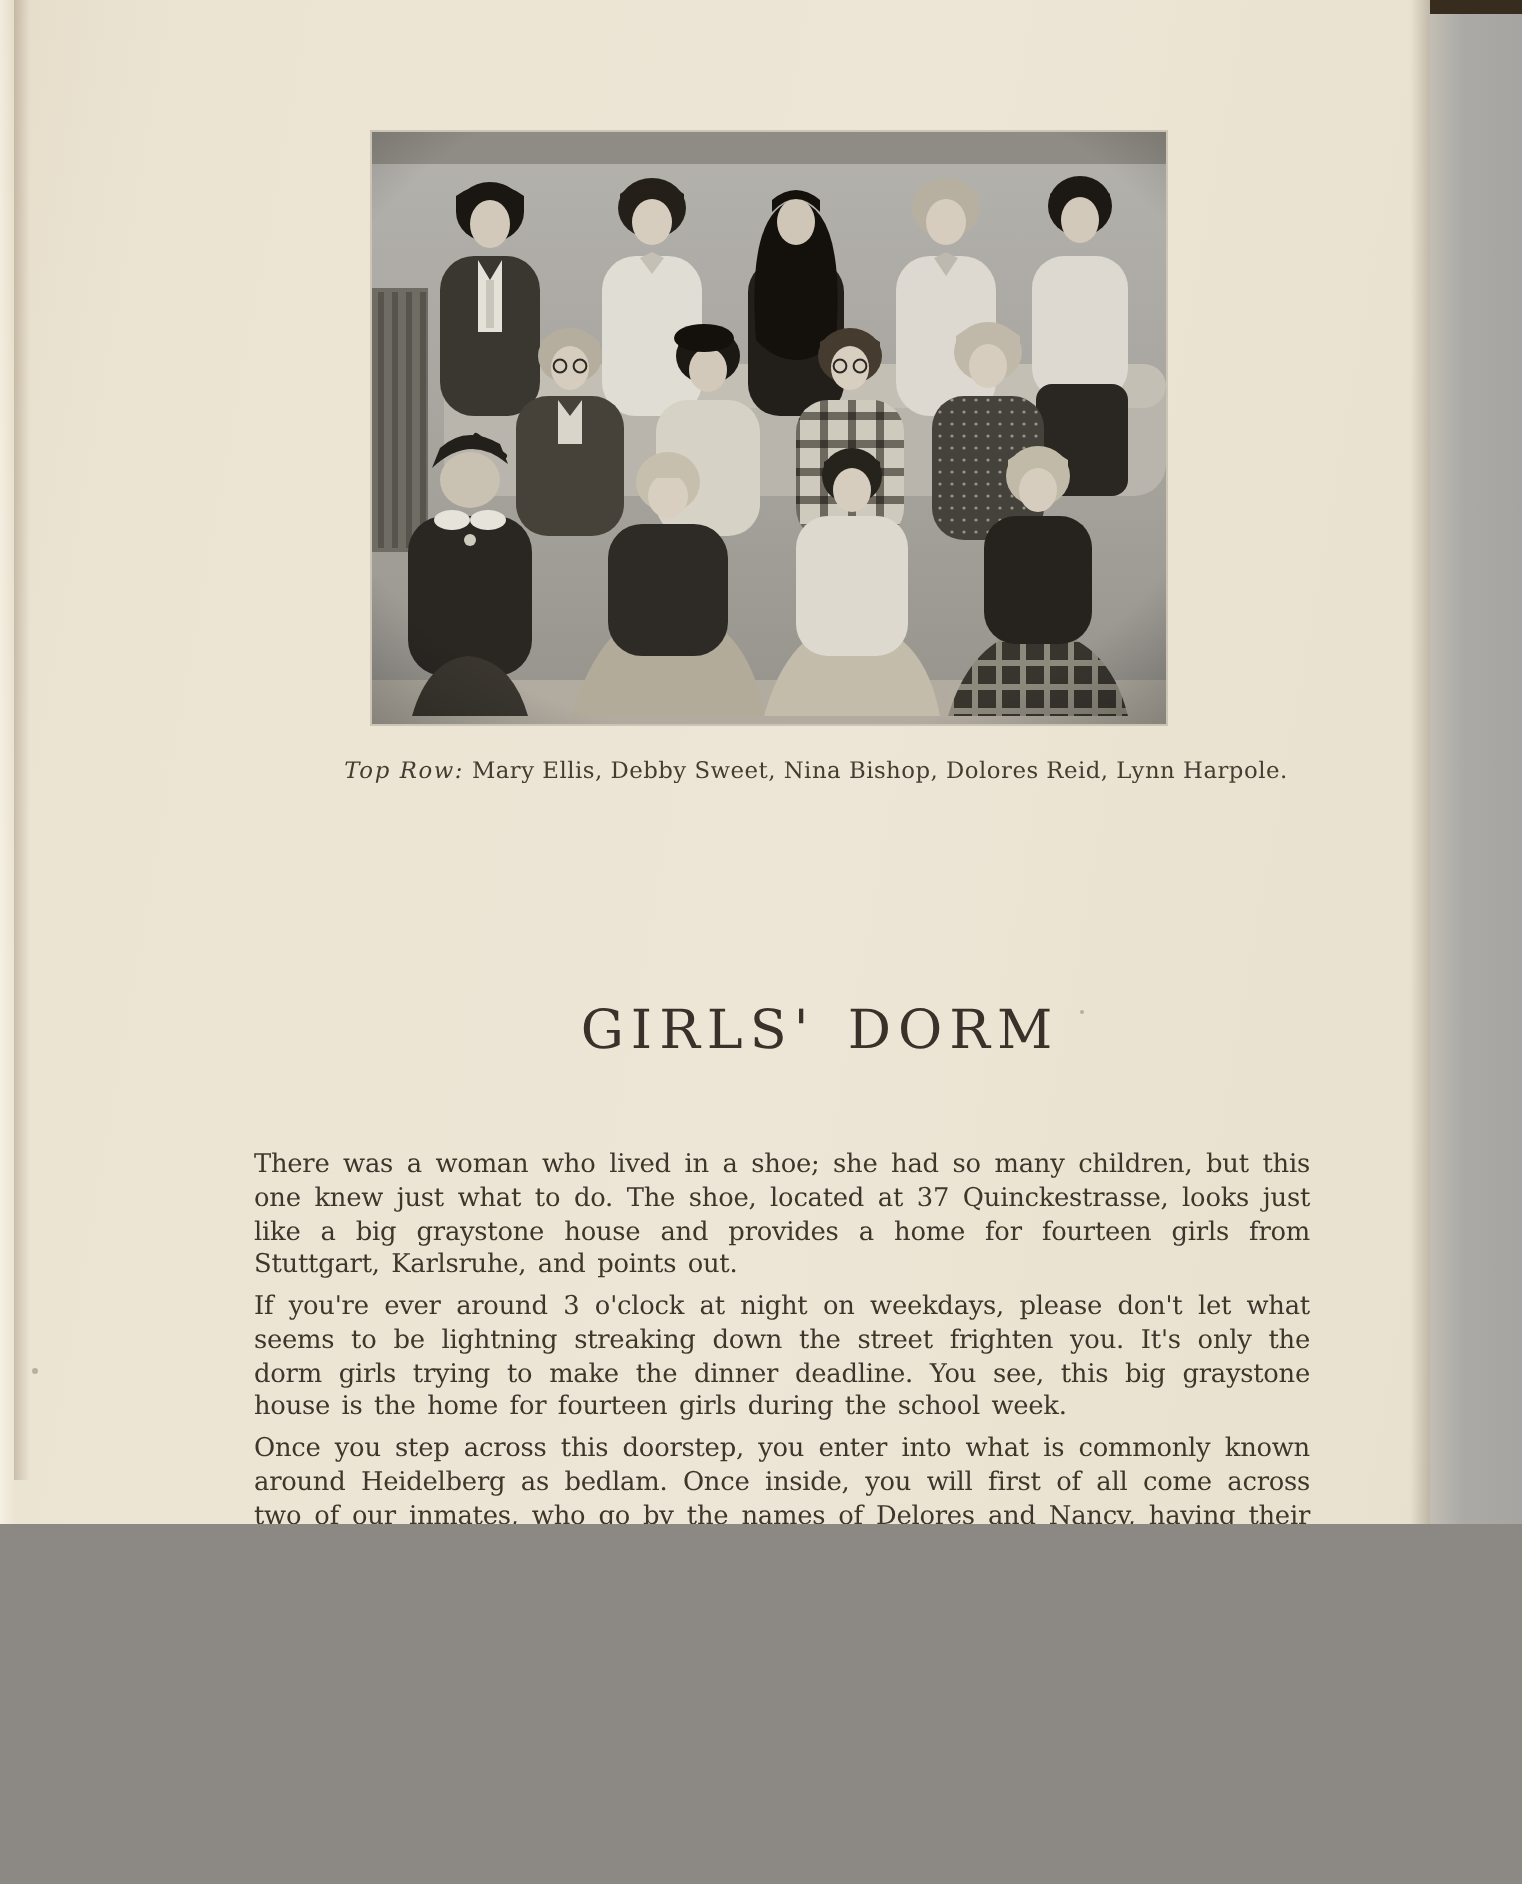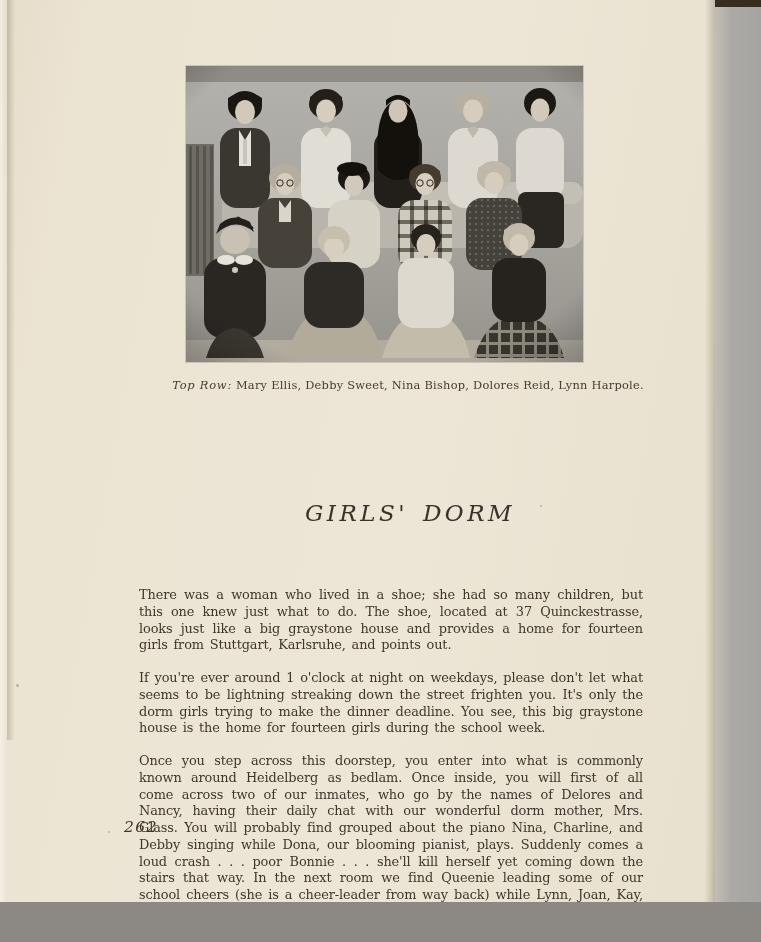--- a/index.html
+++ b/index.html
@@ -2,21 +2,21 @@
 <html><head>
 <meta charset="utf-8">
 <style>
   html, body { margin: 0; padding: 0; }
   body {
     width: 761px; height: 942px;
     font-family: "DejaVu Serif", "Liberation Serif", serif;
     background: #8c8984;
   }
   .scan {
-    position: relative; width: 761px; height: 902px; overflow: hidden;
+    position: relative; width: 761px; height: 762px; overflow: hidden;
     background: linear-gradient(100deg, #e5dcc9 0%, #ece4d3 10%, #ede5d5 55%, #e9e1cf 93%, #ddd4c2 100%);
   }
   
   .fold {
     position: absolute; left: 7px; top: 0; width: 8px; height: 740px;
     background: linear-gradient(to right, rgba(110,92,66,0.28), rgba(110,92,66,0));
   }
   .fold-soft {
     position: absolute; left: 0; top: 0; width: 7px; height: 942px;
     background: linear-gradient(to right, rgba(255,252,244,0.5), rgba(255,252,244,0));
@@ -40,29 +40,29 @@
   }
   .photo svg { display: block; width: 100%; height: 100%; }
   .caption {
     position: absolute; left: 158px; top: 375px; width: 500px;
     text-align: center; font-size: 11.4px; line-height: 20.6px;
     color: #453c31; letter-spacing: 0.25px;
   }
   .caption .lbl { font-style: italic; letter-spacing: 0.8px; }
   .title {
     position: absolute; left: 160px; top: 500px; width: 500px;
-    text-align: center; font-size: 23px; font-style: italic;
+    text-align: center; font-size: 27px; 
     letter-spacing: 3.5px; color: #38322a; word-spacing: 4px;
   }
   .bodytext {
     position: absolute; left: 123px; top: 571px; width: 536px;
     font-size: 12.9px; line-height: 16.75px; color: #3e362b;
     text-align: justify; letter-spacing: -0.12px; word-spacing: 1.8px;
   }
-  .bodytext p { margin: 16px; }
+  .bodytext p { margin: 4px; }
   .pagenum {
     position: absolute; left: 124px; top: 818px;
     font-size: 15.5px; font-style: italic; color: #3e362b; letter-spacing: 1.5px;
   }
   .speck { position: absolute; border-radius: 50%; background: rgba(90,78,60,0.35); }
 </style>
 </head>
 <body>
 
 <div class="scan">
@@ -228,21 +228,21 @@
   </div>
 
   <div class="caption">
     <div><span class="lbl">Top Row:</span> <span>Mary Ellis, Debby Sweet, Nina Bishop, Dolores Reid, Lynn Harpole.</span></div>
   </div>
 
   <div class="title">GIRLS' DORM</div>
 
   <div class="bodytext">
     <p>There was a woman who lived in a shoe; she had so many children, but this one knew just what to do. The shoe, located at 37 Quinckestrasse, looks just like a big graystone house and provides a home for fourteen girls from Stuttgart, Karlsruhe, and points out.</p>
-    <p>If you're ever around 1 o'clock at night on weekdays, please don't let what seems to be lightning streaking down the street frighten you. It's only the dorm girls trying to make the dinner deadline. You see, this big graystone house is the home for fourteen girls during the school week.</p>
+    <p>If you're ever around 3 o'clock at night on weekdays, please don't let what seems to be lightning streaking down the street frighten you. It's only the dorm girls trying to make the dinner deadline. You see, this big graystone house is the home for fourteen girls during the school week.</p>
     <p>Once you step across this doorstep, you enter into what is commonly known around Heidelberg as bedlam. Once inside, you will first of all come across two of our inmates, who go by the names of Delores and Nancy, having their daily chat with our wonderful dorm mother, Mrs. Glass. You will probably find grouped about the piano Nina, Charline, and Debby singing while Dona, our blooming pianist, plays. Suddenly comes a loud crash . . . poor Bonnie . . . she'll kill herself yet coming down the stairs that way. In the next room we find Queenie leading some of our school cheers (she is a cheer-leader from way back) while Lynn, Joan, Kay, Lee and Diane stand around cheering with her. These and our three maids complete one of the biggest and happiest families in Heidelberg.</p>
   </div>
 
   <div class="pagenum">262</div>
 
   <div class="speck" style="left:16px; top:684px; width:3px; height:3px;"></div>
   <div class="speck" style="left:108px; top:831px; width:2px; height:2px;"></div>
   <div class="speck" style="left:540px; top:505px; width:2px; height:2px;"></div>
 
   <div class="edge-shadow"></div>

